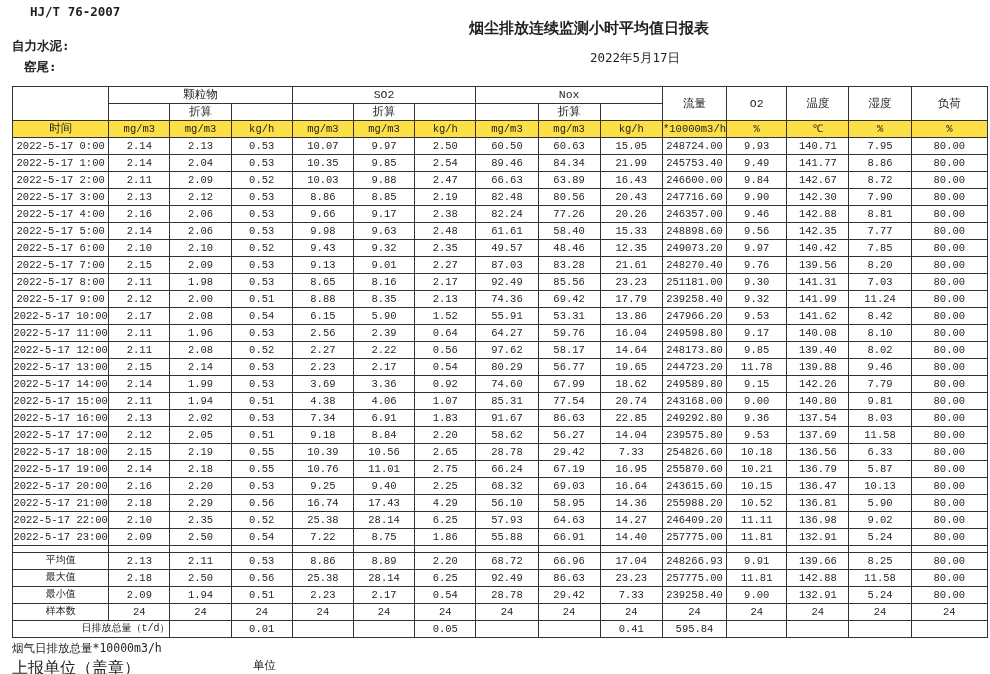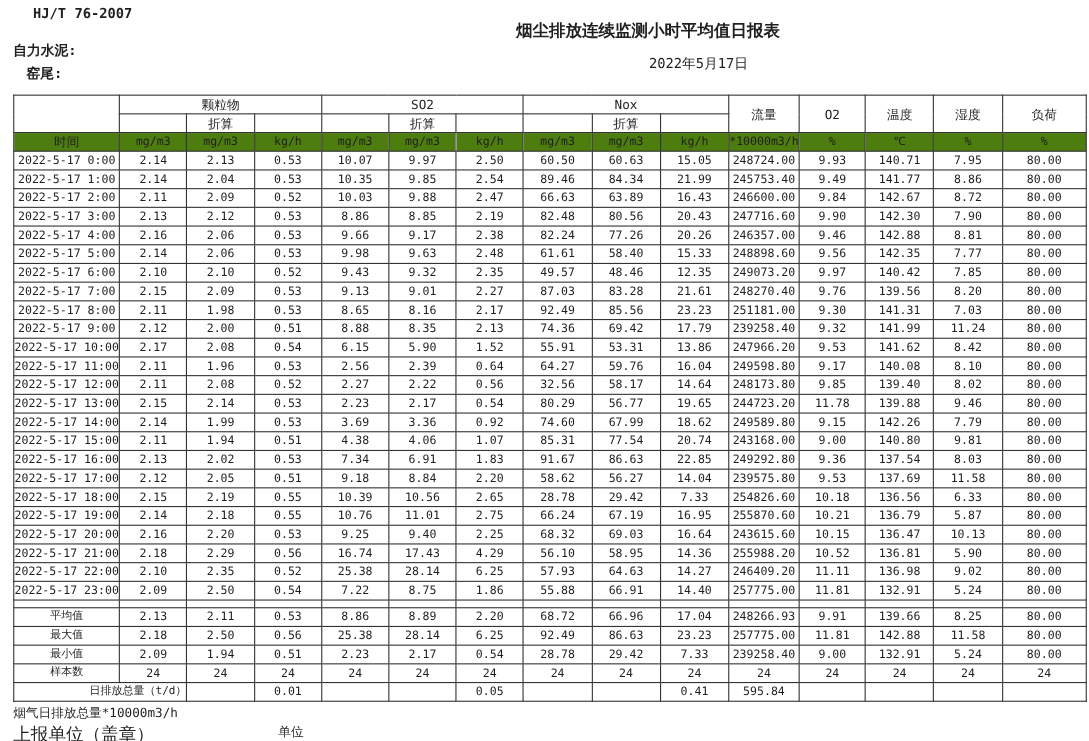--- a/index.html
+++ b/index.html
@@ -9,29 +9,29 @@
   }
   .abs{position:absolute;white-space:nowrap;}
   .hjt{left:30px;top:4px;font-weight:bold;font-size:12.5px;}
   .title{left:577px;top:19px;transform:translateX(-50%);font-weight:bold;font-size:15px;font-family:"DejaVu Sans",sans-serif;margin-left:12px;}
   .company{left:12px;top:38px;font-weight:bold;font-size:12.5px;}
   .site{left:12px;top:59px;font-weight:bold;font-size:12.5px;margin-left:12px;}
   .date{left:635px;top:50px;transform:translateX(-50%);font-size:12.5px;}
 
   table.report{
     position:absolute;left:12px;top:86px;width:976px;
-    border-collapse:collapse;table-layout:fixed;
+    border-collapse:collapse;table-layout:fixed;font-family:Liberation Mono, monospace;
   }
   .report th,.report td{
     border:1px solid #333;padding:0;height:16px;line-height:16px;
     text-align:center;vertical-align:middle;font-weight:normal;
     font-size:10.5px;white-space:nowrap;overflow:hidden;
   }
   .report thead th{font-size:11.5px;}
-  .report tr.unitrow th{background:#4d7c0f;font-size:10.5px;}
+  .report tr.unitrow th{background:#fde047;font-size:10.5px;}
   .report tr.unitrow th.cn{font-size:11.5px;}
   .report td.label{font-size:10px;margin-left:15px;}
   .report td.left{text-align:right;padding-left:2px;}
   .report tr.spacer td{height:6px;line-height:6px;}
 
   .foot1{left:12px;top:641px;font-size:11.5px;}
   .foot2{left:12px;top:658px;font-size:16px;}
   .foot3{left:253px;top:658px;font-size:11.5px;}
 </style>
 </head>
@@ -308,21 +308,21 @@
         <td>80.00</td>
       </tr>
       <tr>
         <td class="time">2022-5-17 12:00</td>
         <td>2.11</td>
         <td>2.08</td>
         <td>0.52</td>
         <td>2.27</td>
         <td>2.22</td>
         <td>0.56</td>
-        <td>32.56</td>
+        <td>97.62</td>
         <td>58.17</td>
         <td>14.64</td>
         <td>248173.80</td>
         <td>9.85</td>
         <td>139.40</td>
         <td>8.02</td>
         <td>80.00</td>
       </tr>
       <tr>
         <td class="time">2022-5-17 13:00</td>

